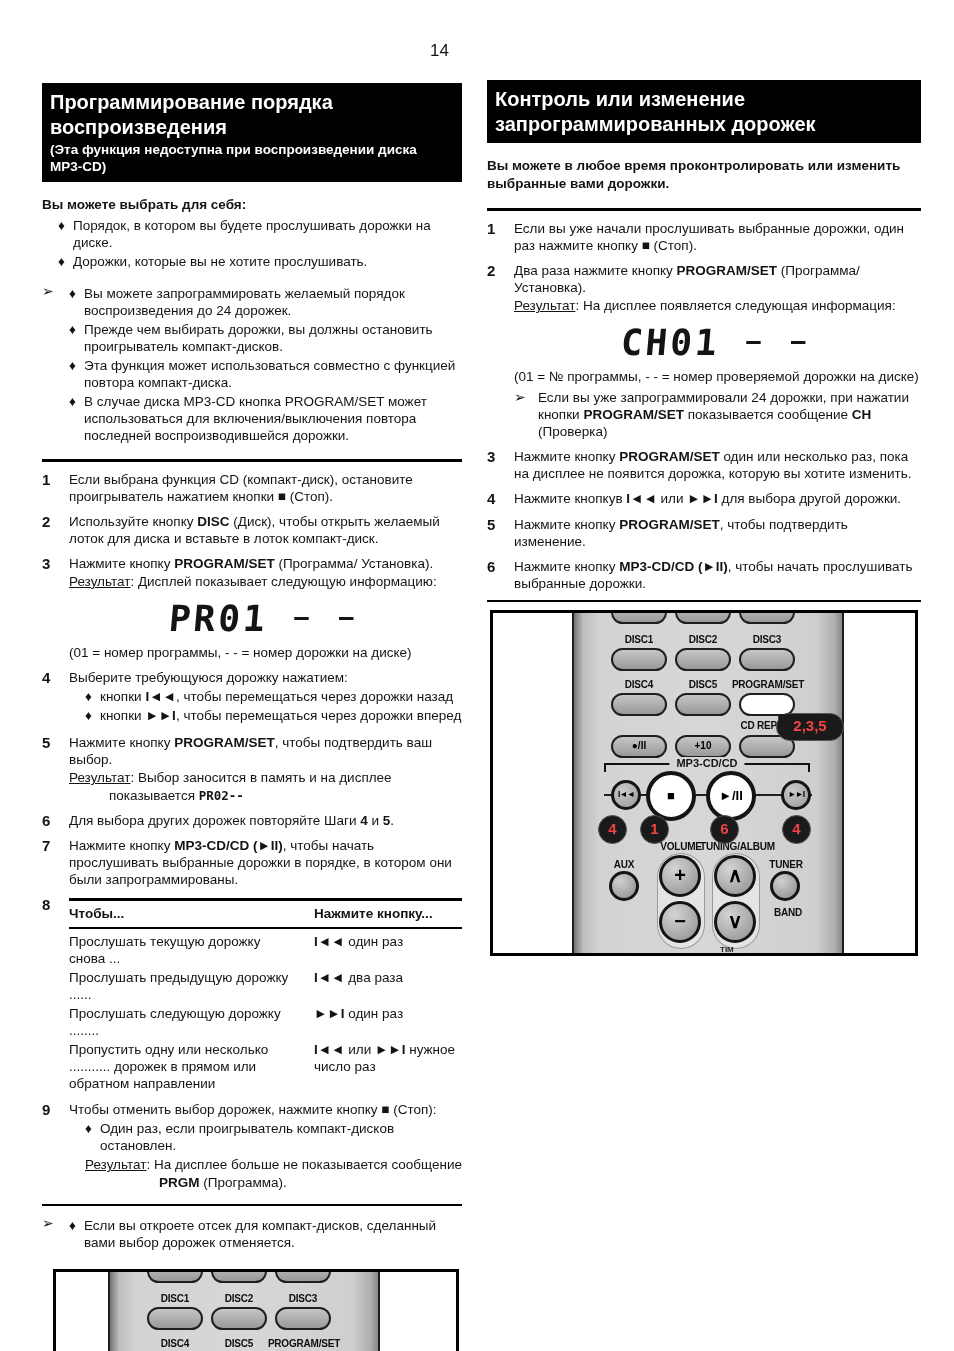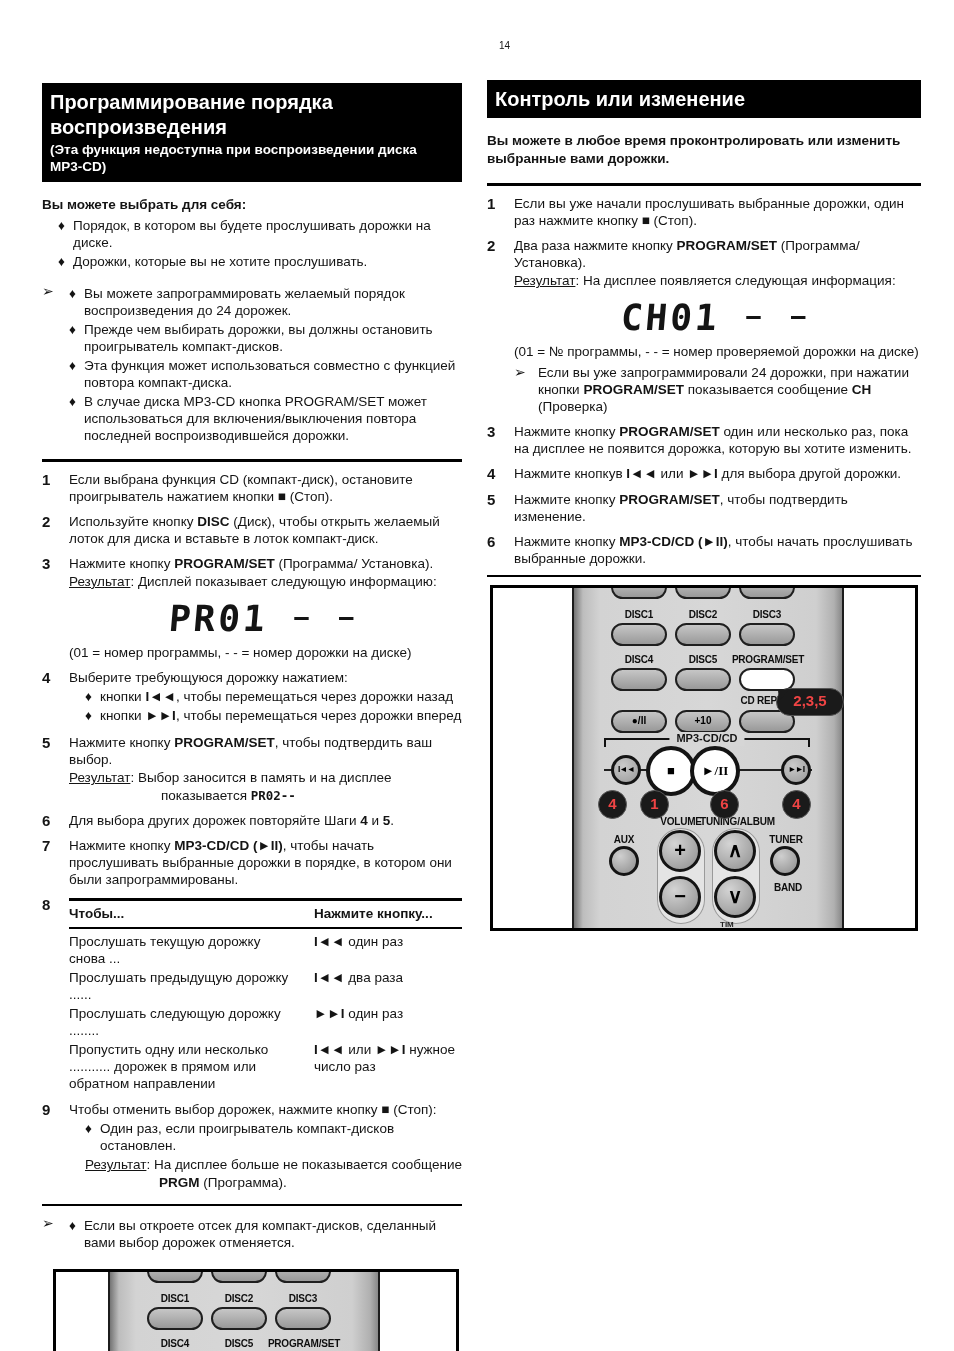--- a/index.html
+++ b/index.html
@@ -1,39 +1,39 @@
 <!DOCTYPE html>
 <html><head>
 <meta charset="utf-8">
 <style>
   html,body{margin:0;padding:0;}
   body{width:954px;height:1351px;position:relative;background:#fff;color:#141414;
        font-family:"Liberation Sans",sans-serif;font-size:13.5px;line-height:1.26;}
-  .pagenum{position:absolute;top:40px;left:430px;width:80px;text-align:right;font-size:10px;}
+  .pagenum{position:absolute;top:40px;left:430px;width:80px;text-align:left;font-size:17px;}
   .col{position:absolute;}
   .col-left{left:42px;top:83px;width:420px;}
   .col-right{left:487px;top:80px;width:434px;}
   .hbox{background:#000;color:#fff;font-weight:bold;padding:7px 10px 6px 8px;}
   .hbox .t{font-size:20px;line-height:1.25;}
   .hbox .s{font-size:13.5px;line-height:1.25;margin-top:2px;}
   .intro-h{font-weight:bold;margin:14px 0 4px;}
   .intro-b{font-weight:bold;margin:14px 0 16px;line-height:1.3;}
   .bul{display:flex;margin:2px 0 2px 16px;}
   .bul .d{flex:none;width:15px;}
   .note{display:flex;margin:13px 0 0;}
   .note .arr{flex:none;width:27px;font-size:14px;line-height:1.2;}
   .note .nbody{flex:1;}
   .note .bul{margin-left:0;}
   .rule{border-top:3px solid #000;margin:13px 0 9px;}
   .rule.thin{border-top-width:2px;}
   .step{display:flex;margin:8px 0;}
   .snum{flex:none;width:27px;font-weight:bold;font-size:15px;line-height:1.15;}
   .sbody{flex:1;}
   .result{margin-top:1px;}
-  .rind{margin-left:92px;}
+  .rind{margin-left:40px;}
   .display-line{text-align:center;margin:6px 0 3px;}
   .seg7{font-family:"DejaVu Sans Mono",monospace;font-weight:bold;font-size:36px;
         letter-spacing:3px;display:inline-block;transform:skewX(-5deg);}
   .dash7{font-family:"DejaVu Sans Mono",monospace;font-weight:bold;font-size:24px;
          letter-spacing:8px;margin-left:26px;vertical-align:6px;}
   .seg7-inline{font-family:"DejaVu Sans Mono",monospace;font-weight:bold;font-size:12.5px;}
   .ptable{margin-top:2px;}
   .ptable .thead{display:flex;font-weight:bold;border-top:3px solid #000;border-bottom:2px solid #000;
                  padding:4px 0 5px;}
   .ptable .tbody{padding-top:3px;}
@@ -240,20 +240,21 @@
       <div class="rlabel" style="left:101px;top:66px;width:56px;">DISC5</div>
       <div class="rlabel" style="left:152px;top:66px;width:84px;">PROGRAM/SET</div>
 
     </div>
   </div>
 </div>
 
 <div class="col col-right">
   <div class="hbox">
     <div class="t">Контроль или изменение</div>
+    <div class="t">запрограммированных дорожек</div>
   </div>
 
   <div class="intro-b">Вы можете в любое время проконтролировать или изменить выбранные вами дорожки.</div>
 
   <div class="rule"></div>
 
   <div class="step">
     <div class="snum">1</div>
     <div class="sbody"><span>Если вы уже начали прослушивать выбранные дорожки, один раз нажмите кнопку </span><span>■</span><span> (Стоп).</span></div>
   </div>
@@ -319,21 +320,21 @@
       <div class="bracket" style="left:30px;top:150px;width:206px;">
         <span class="blabel">MP3-CD/CD</span>
       </div>
       <div class="tline" style="left:30px;top:181px;width:208px;"></div>
       <div class="cbtn small" style="left:37px;top:167px;">
           <span>I◄◄</span>
         </div>
       <div class="cbtn big" style="left:72px;top:158px;">
           <span>■</span>
         </div>
-      <div class="cbtn big" style="left:116px;top:158px;font-family:Liberation Serif, serif;">
+      <div class="cbtn big" style="left:132px;top:158px;">
           <span>►/II</span>
         </div>
       <div class="cbtn small" style="left:207px;top:167px;">
           <span>►►I</span>
         </div>
       <div class="badge oval program" style="left:202px;top:100px;min-width:68px;">2,3,5</div>
       <div class="badge round" style="left:24px;top:202px;">4</div>
       <div class="badge round" style="left:66px;top:202px;">1</div>
       <div class="badge round" style="left:136px;top:202px;">6</div>
       <div class="badge round" style="left:208px;top:202px;">4</div>

